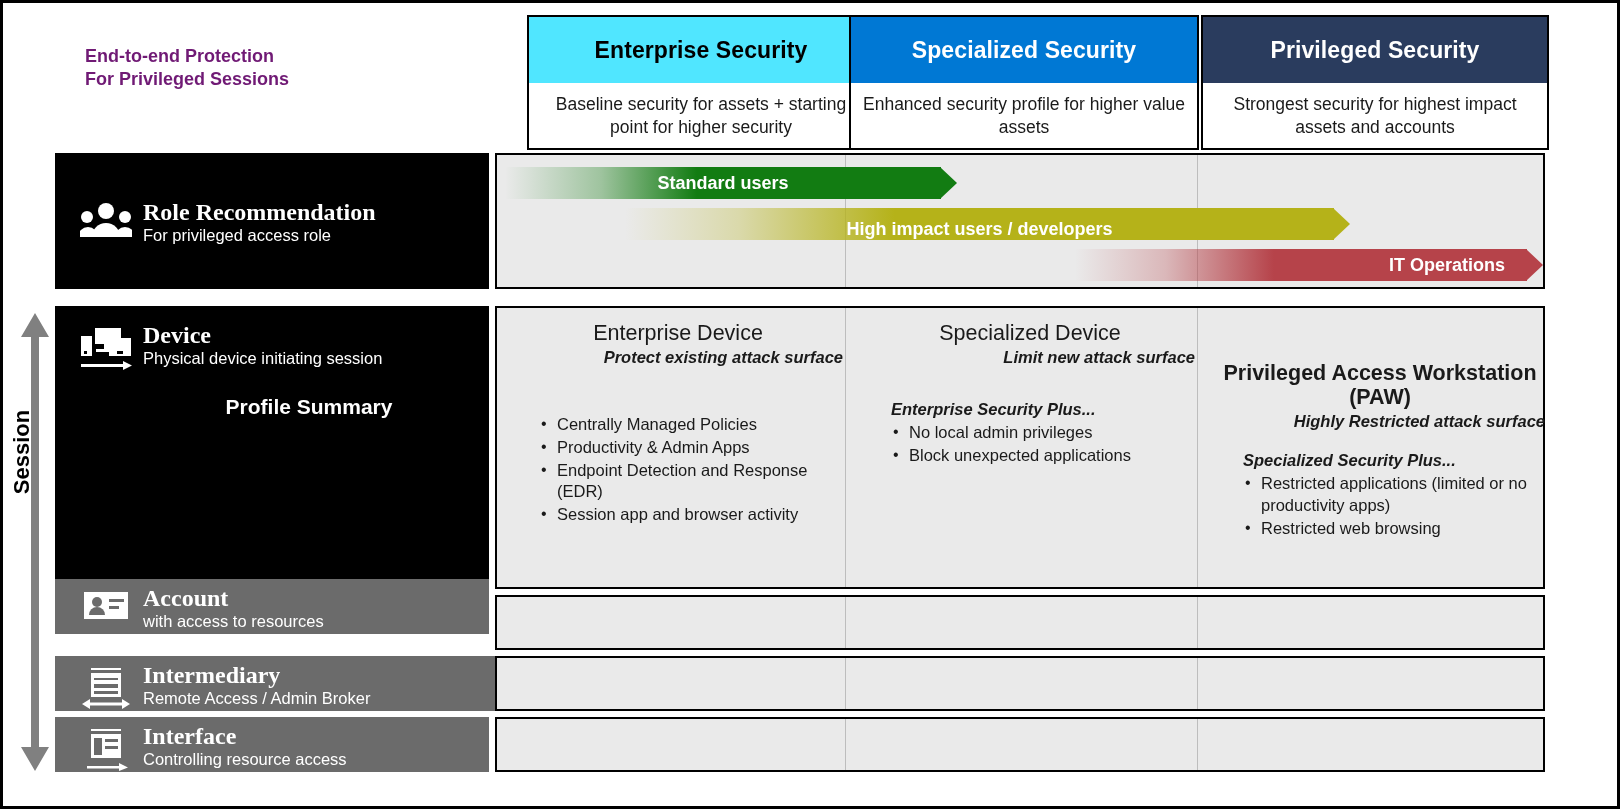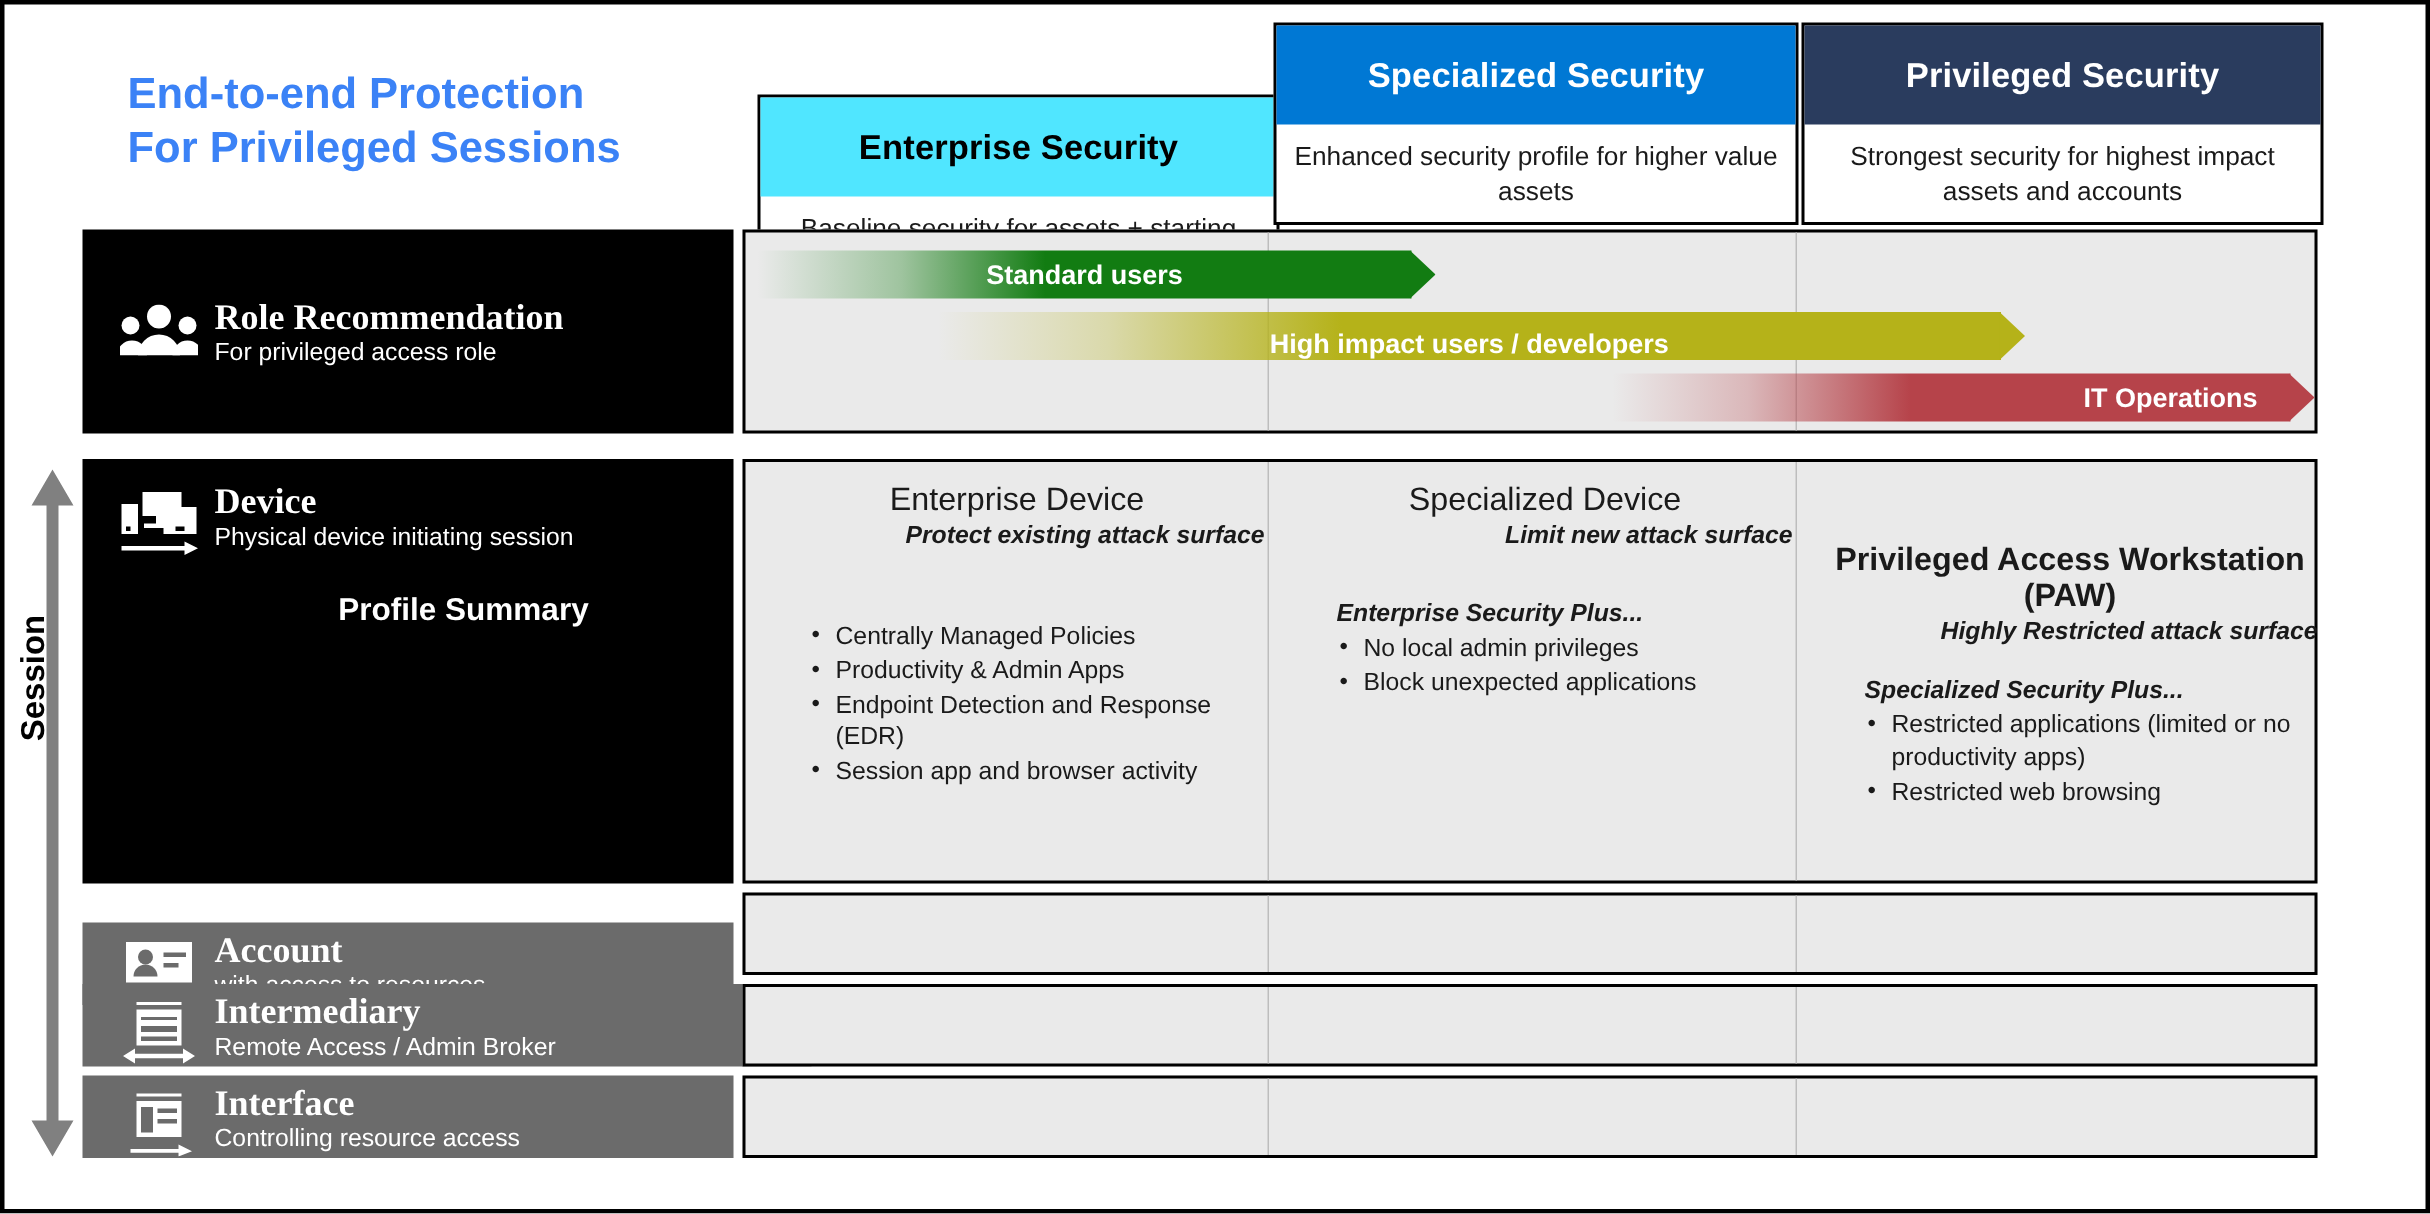--- a/index.html
+++ b/index.html
@@ -14,24 +14,24 @@
     width: 1620px; height: 809px;
     background: #ffffff;
     border: 3px solid #000;
   }
 
   
   #title {
     position: absolute;
     left: 82px; top: 42px;
     width: 400px;
-    font-size: 29px;
+    font-size: 18px;
     font-weight: bold;
     line-height: 1.25;
-    color: #3b82f6;
+    color: #701a75;
     white-space: pre-line;
   }
 
   
   .colhead {
     position: absolute;
     top: 12px;
     height: 135px;
     background: #ffffff;
     border-left: 2px solid #000;
@@ -71,21 +71,21 @@
     flex: 0 0 62px;
     display: flex; align-items: flex-start; justify-content: center;
     padding-top: 4px;
   }
   .leftbar .txt { padding-left: 6px; padding-top: 1px; }
   .leftbar .t1 { font-size: 24px; font-weight: bold; line-height: 1.08; font-family: Liberation Serif, serif; }
   .leftbar .t2 { font-size: 16.5px; line-height: 1.2; }
 
   #bar-role   { top: 150px; width: 434px; height: 136px; background: #000; padding-top: 46px; }
   #bar-device { top: 303px; width: 434px; height: 283px; background: #000; padding-top: 16px; }
-  #bar-account      { top: 612px; width: 434px; height: 55px; background: #6b6b6b; padding-top: 6px; }
+  #bar-account      { top: 576px; width: 434px; height: 55px; background: #6b6b6b; padding-top: 6px; }
   #bar-intermediary { top: 653px; width: 486px; height: 55px; background: #6b6b6b; padding-top: 6px; }
   #bar-interface    { top: 714px; width: 434px; height: 55px; background: #6b6b6b; padding-top: 6px; }
 
   #profile-summary {
     position: absolute;
     left: 52px; top: 392px;
     width: 508px;
     text-align: center;
     color: #fff;
     font-size: 21px;
@@ -197,21 +197,21 @@
 <div id="frame">
 
   <div id="title">End-to-end Protection
 For Privileged Sessions</div>
 
   <svg style="position:absolute;left:10px;top:308px;" width="44" height="462" viewBox="0 0 44 462">
     <path d="M22 2 L36 26 L26 26 L26 436 L36 436 L22 460 L8 436 L18 436 L18 26 L8 26 Z" fill="#808080"></path>
   </svg>
   <div id="session-label">Session</div>
 
-  <div class="colhead" style="left:502px;width:348px;margin-top:48px;">
+  <div class="colhead" style="left:524px;width:348px;">
     <div class="chip" style="background:#50E6FF;color:#000;">
       <span>Enterprise Security</span>
     </div>
     <div class="sub">Baseline security for assets + starting point for higher security</div>
   </div>
 
   <div class="colhead" style="left:846px;width:350px;">
     <div class="chip" style="background:#0078D4;color:#fff;">
       <span>Specialized Security</span>
     </div>

